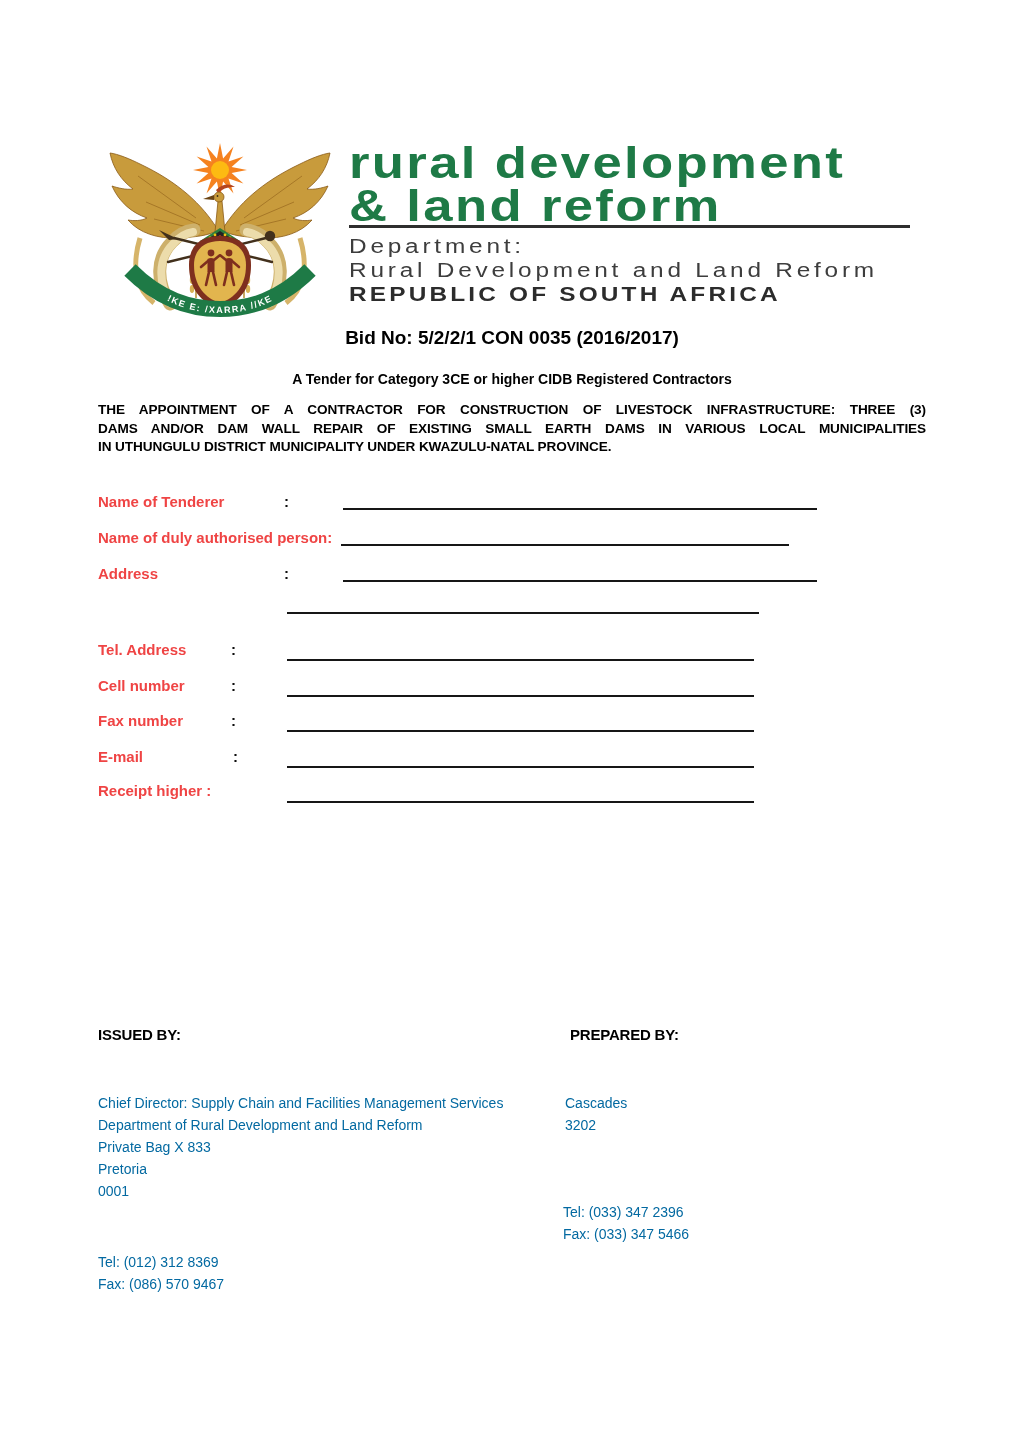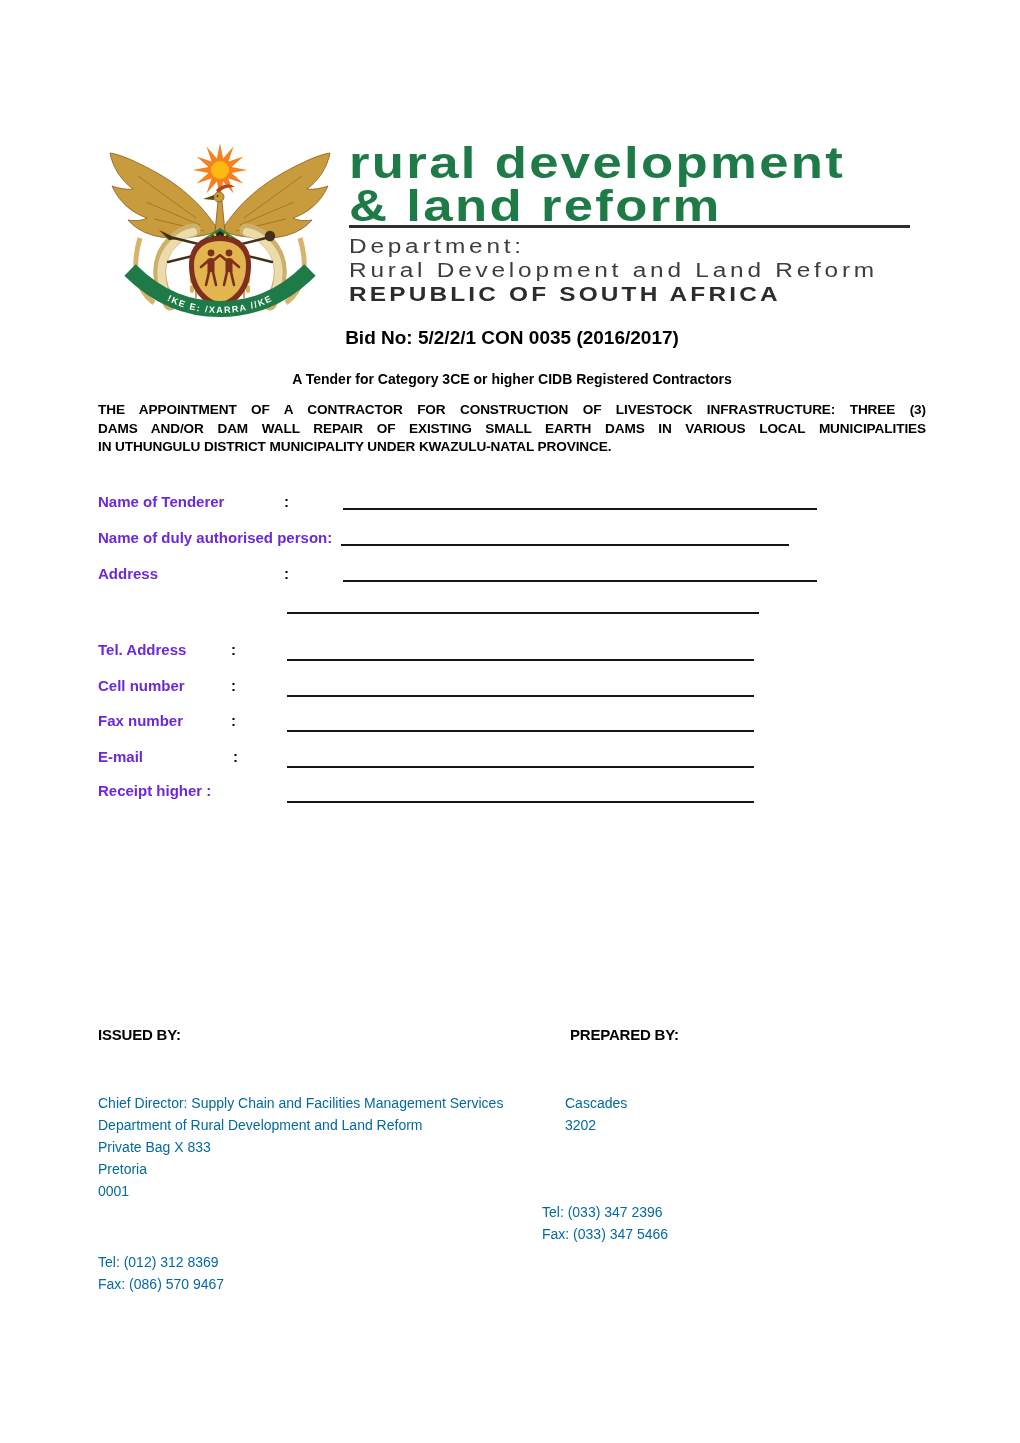--- a/index.html
+++ b/index.html
@@ -21,21 +21,21 @@
   
   .bid-no { position:absolute; left:98px; top:327px; width:828px; text-align:center;
             font-weight:700; font-size:19px; color:#000; }
   .tender-cat { position:absolute; left:98px; top:371px; width:828px; text-align:center;
             font-weight:700; font-size:14px; color:#000; }
   .appointment { position:absolute; left:98px; top:401px; width:828px; font-weight:700;
             font-size:13.6px; line-height:18.6px; letter-spacing:-0.1px; color:#000; }
   .appointment .jl { text-align:justify; text-align-last:justify; }
 
   
-  .flabel { position:absolute; font-weight:700; font-size:15px; color:#6d28d9; white-space:nowrap; }
+  .flabel { position:absolute; font-weight:700; font-size:15px; color:#ef4444; white-space:nowrap; }
   .fcolon { position:absolute; font-weight:700; font-size:15px; color:#0d0d0d; }
   .fline  { position:absolute; height:2px; background:#161616; }
 
   
   .byhead { position:absolute; font-weight:700; font-size:15px; letter-spacing:-0.2px; color:#000; white-space:nowrap; }
   .addr   { position:absolute; font-size:14px; line-height:22px; color:#0369a1; white-space:nowrap; }
   .addr .ln { height:22px; }
   .prepared-addr .ln:nth-child(4) { padding-left:5px; }
 </style>
 </head>
@@ -207,18 +207,18 @@
   <div class="addr prepared-addr" style="left:565px; top:1092px;">
     <div class="ln">Cascades</div>
     <div class="ln">3202</div>
   </div>
 
   <div class="addr" style="left:98px; top:1251px;">
     <div class="ln">Tel: (012) 312 8369</div>
     <div class="ln">Fax: (086) 570 9467</div>
   </div>
 
-  <div class="addr" style="left:542px; top:1201px;">
+  <div class="addr" style="left:563px; top:1201px;">
     <div class="ln">Tel: (033) 347 2396</div>
     <div class="ln">Fax: (033) 347 5466</div>
   </div>
 
 </div>
 
 </body></html>

